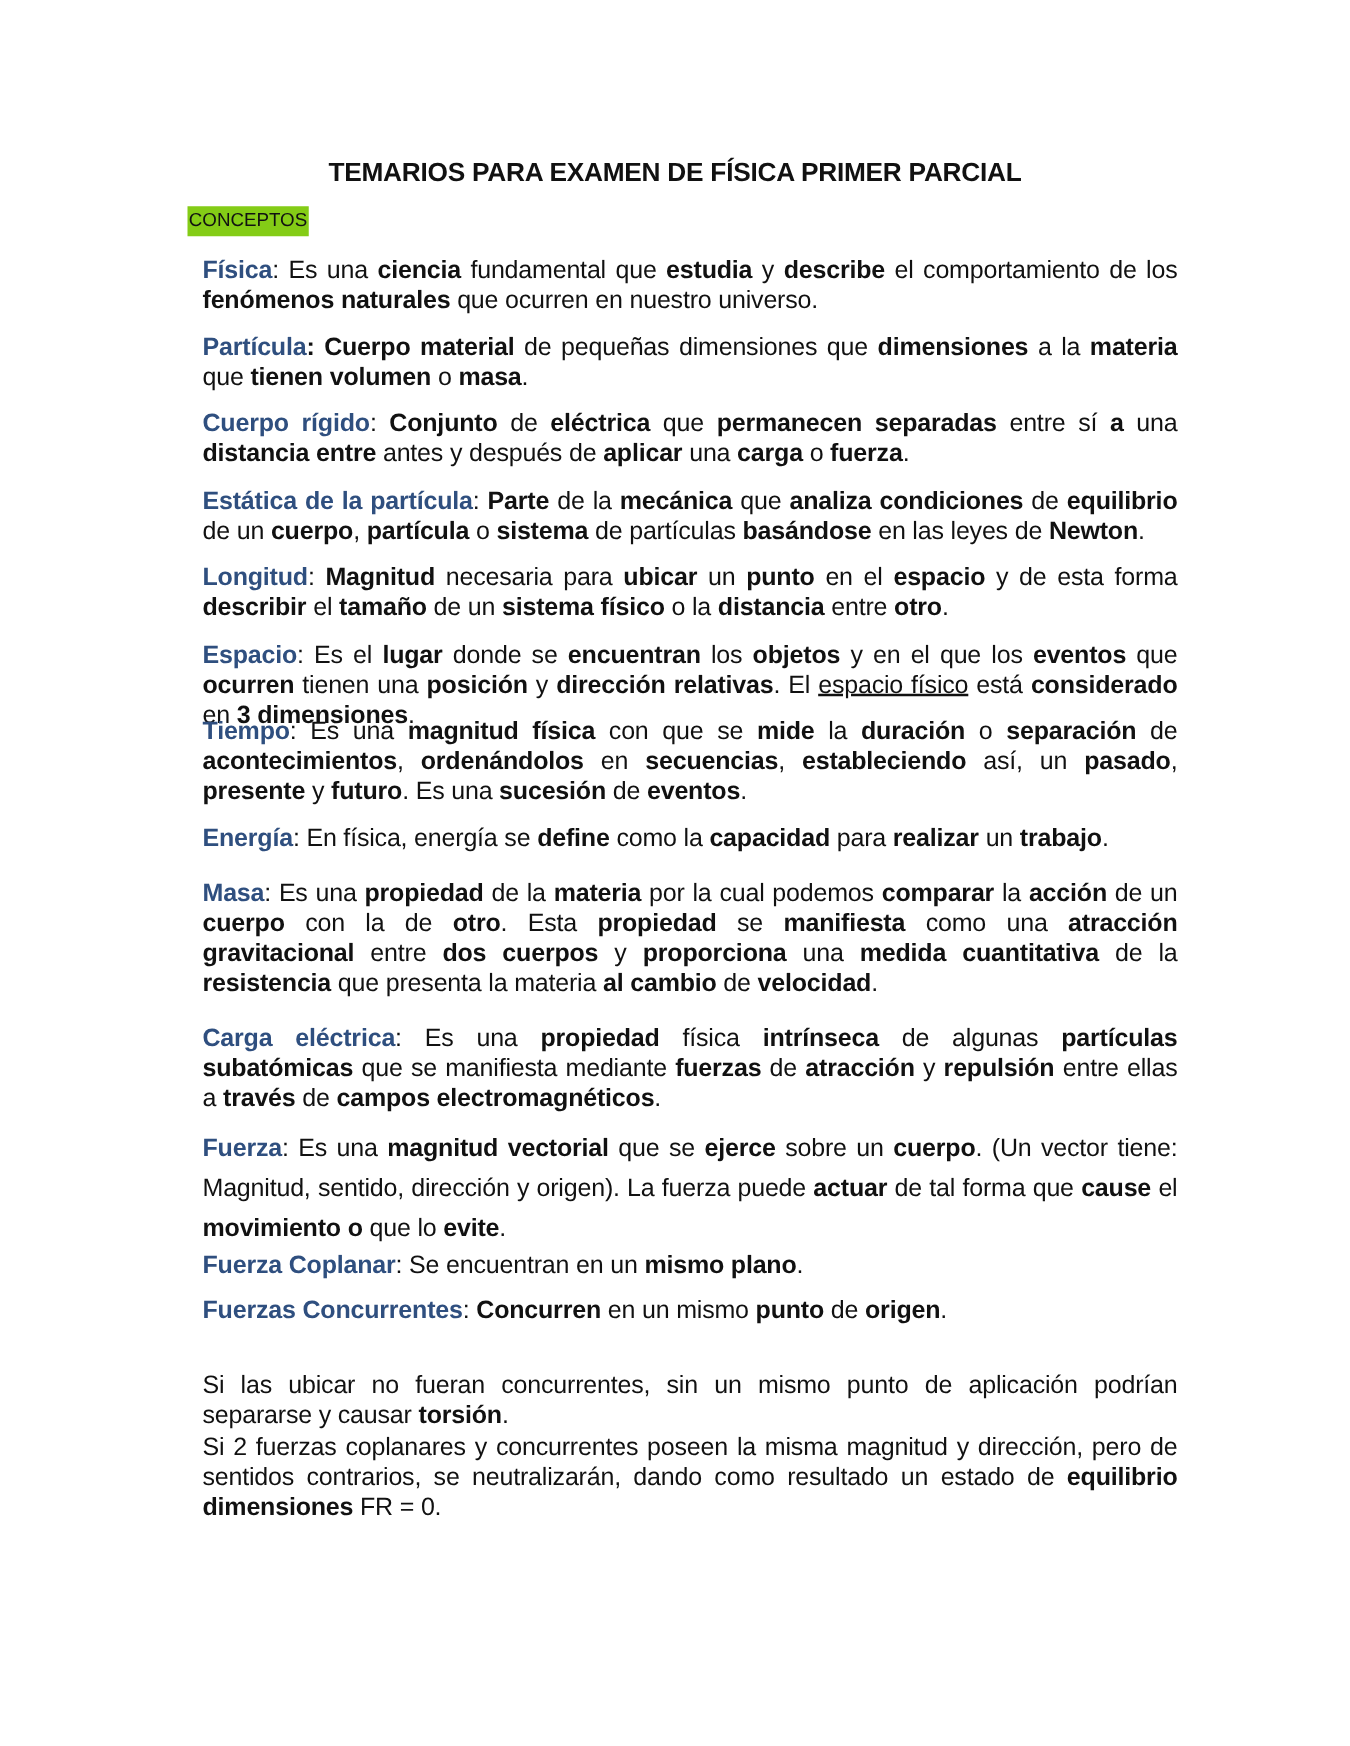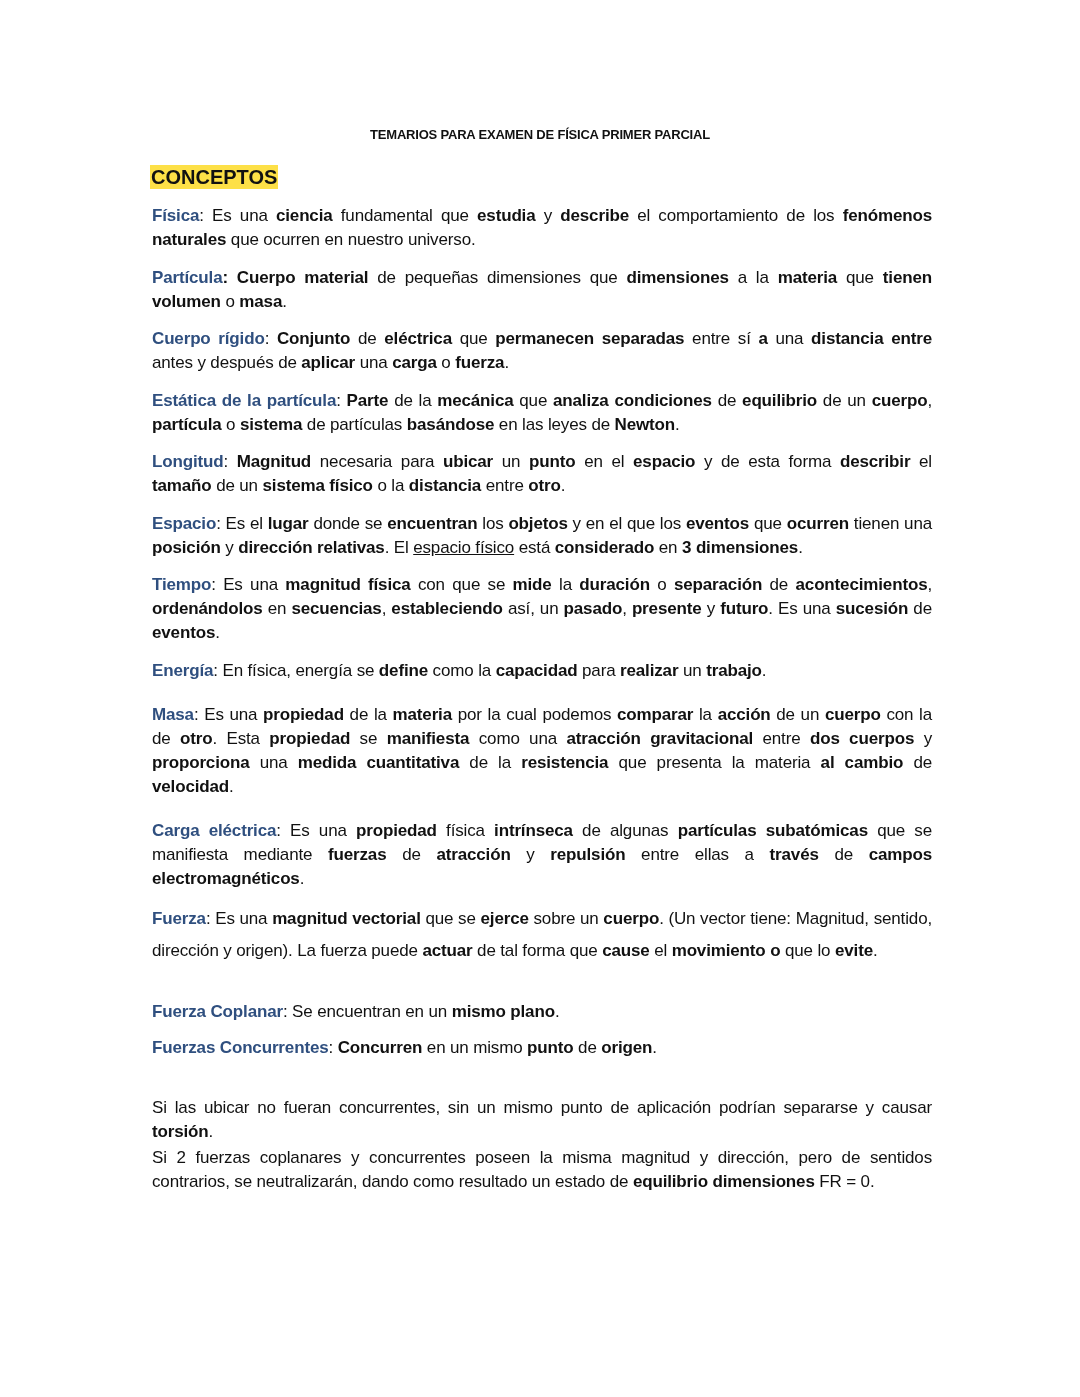--- a/index.html
+++ b/index.html
@@ -21,39 +21,38 @@
       top: 0;
       width: 780px;
     }
     .doc-title {
       position: absolute;
       top: 127px;
       left: 0;
       width: 780px;
       text-align: center;
       font-weight: bold;
-      font-size: 13px;
+      font-size: 21px;
       letter-spacing: -0.2px;
       margin: 0;
     }
     .section-label {
       position: absolute;
       top: 165px;
       left: 0;
-      font-size: 20px;
-      background: #fde047;
+      font-size: 15px;
+      background: #84cc16;
       padding: 1px 1px;
       line-height: 22px;
-      font-weight: bold;
     }
     .para {
       position: absolute;
-      left: 2px;
+      left: 12px;
       width: 780px;
-      font-size: 17px;
+      font-size: 20px;
       line-height: 24px;
       text-align: justify;
       margin: 0;
       letter-spacing: -0.15px;
     }
     .term {
       color: #2f4f7f;
       font-weight: bold;
     }
     b { font-weight: bold; }

